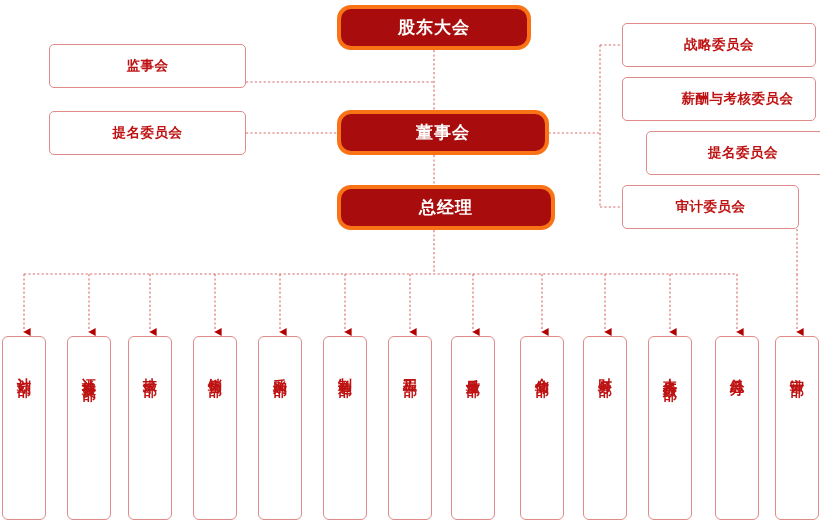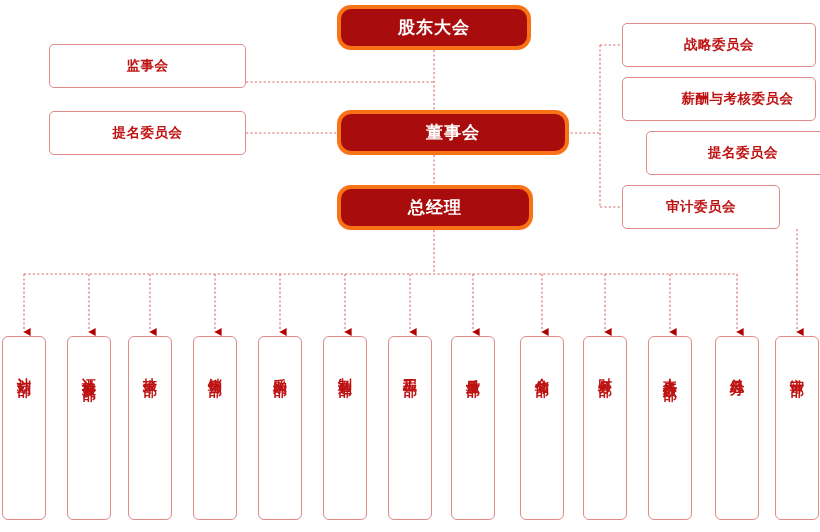--- a/index.html
+++ b/index.html
@@ -123,44 +123,44 @@
       <line x1="605" y1="274" x2="605" y2="332"></line>
       <line x1="670" y1="274" x2="670" y2="332"></line>
       <line x1="737" y1="274" x2="737" y2="332"></line>
       <line x1="797" y1="274" x2="797" y2="332"></line>
     </g>
   </svg>
 
   <div class="node solid" style="left: 337px; top: 5px; width: 194px; height: 45px;">
     <span>股东大会</span>
   </div>
-  <div class="node solid" style="left: 337px; top: 110px; width: 232px; height: 45px;">
+  <div class="node solid" style="left: 337px; top: 110px; width: 212px; height: 45px;">
     <span>董事会</span>
   </div>
-  <div class="node solid" style="left: 337px; top: 185px; width: 196px; height: 45px;">
+  <div class="node solid" style="left: 337px; top: 185px; width: 218px; height: 45px;">
     <span>总经理</span>
   </div>
 
   <div class="node outline" style="left: 49px; top: 44px; width: 197px; height: 44px;">
     <span>监事会</span>
   </div>
   <div class="node outline" style="left: 49px; top: 111px; width: 197px; height: 44px;">
     <span>提名委员会</span>
   </div>
 
   <div class="node outline committee" style="left: 622px; top: 23px; width: 194px; height: 44px;">
     <span>战略委员会</span>
   </div>
   <div class="node outline committee" style="left: 622px; top: 77px; width: 194px; height: 44px; padding-left: 37px;">
     <span>薪酬与考核委员会</span>
   </div>
   <div class="node outline committee" style="left: 622px; top: 131px; width: 194px; height: 44px; margin-left: 24px;">
     <span>提名委员会</span>
   </div>
-  <div class="node outline committee" style="left: 622px; top: 185px; width: 158px; height: 44px;">
+  <div class="node outline committee" style="left: 622px; top: 185px; width: 177px; height: 44px;">
     <span>审计委员会</span>
   </div>
 
   <div class="node dept" style="left: 2px; top: 336px; width: 44px; height: 184px;">
     <span class="dept-label">计划部</span>
   </div>
   <div class="node dept" style="left: 67px; top: 336px; width: 44px; height: 184px;">
     <span class="dept-label">证券投资部</span>
   </div>
   <div class="node dept" style="left: 128px; top: 336px; width: 44px; height: 184px;">

